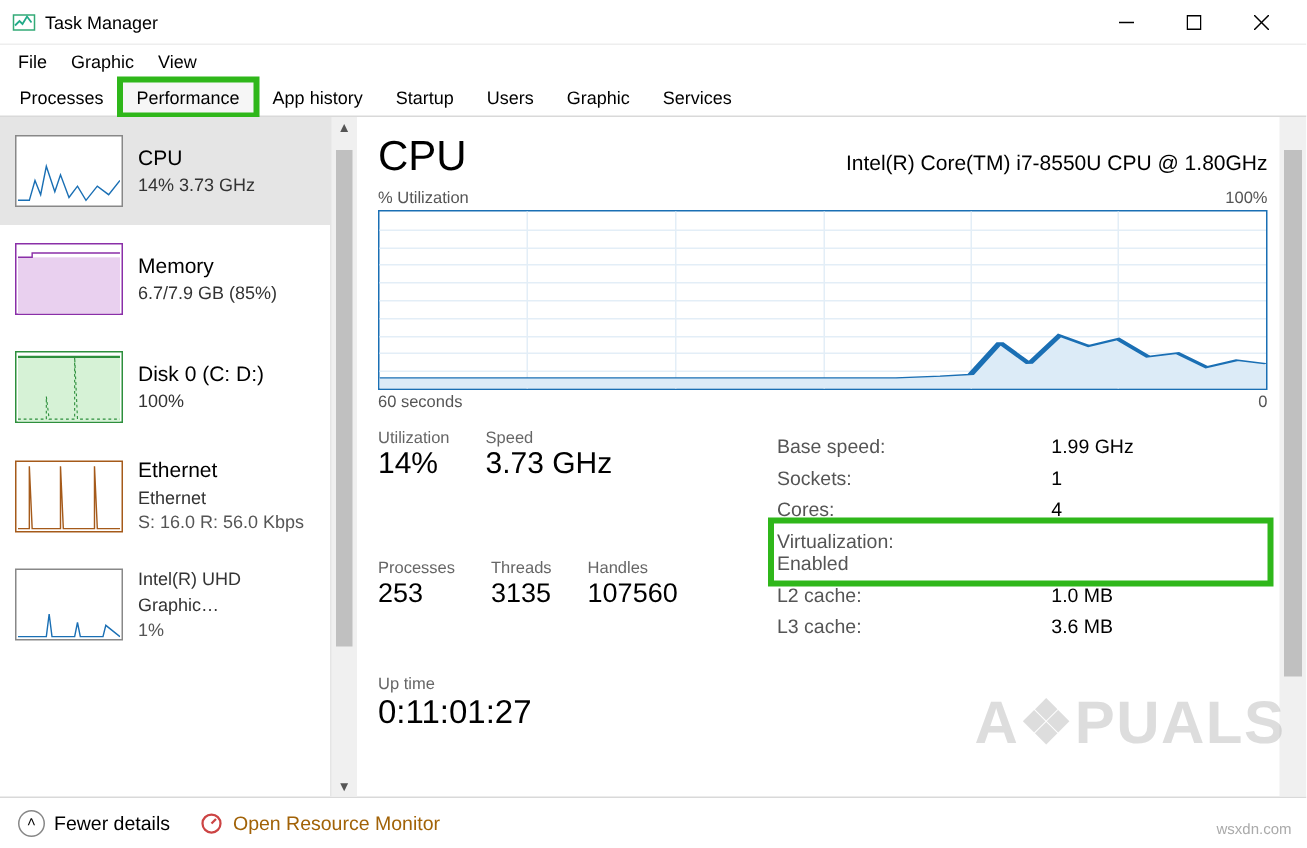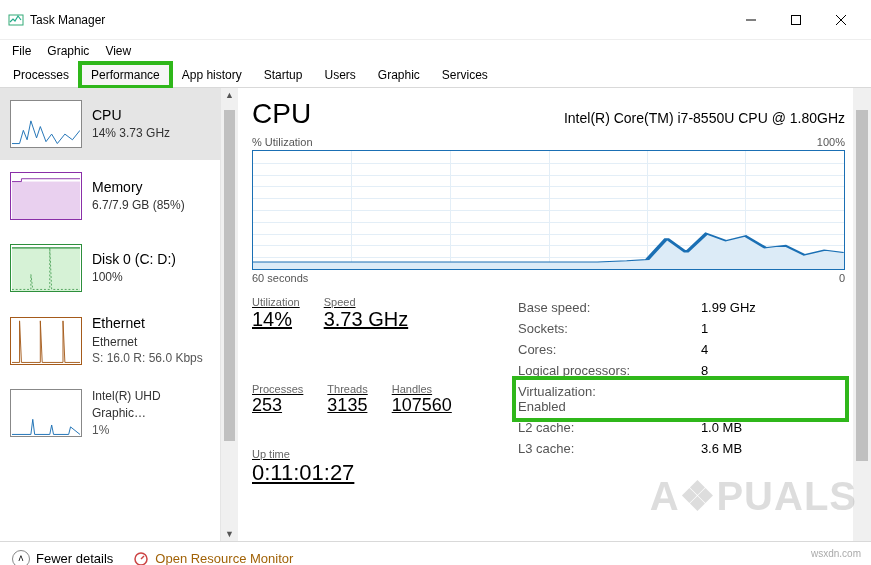--- a/index.html
+++ b/index.html
@@ -1,19 +1,19 @@
 <!DOCTYPE html>
 <html><head>
 <meta charset="utf-8">
 <style>
 * { box-sizing: border-box; margin: 0; padding: 0; font-family: "Segoe UI", Tahoma, sans-serif; }
 body { background: #fff; width: 871px; height: 565px; overflow: hidden; position: relative; }
 
 
-.titlebar { height: 40px; display: flex; align-items: center; padding: 0 8px; border-bottom: 1px solid #eee; }
+.titlebar { height: 30px; display: flex; align-items: center; padding: 0 8px; border-bottom: 1px solid #eee; }
 .titlebar .icon { width: 16px; height: 16px; margin-right: 6px; }
 .titlebar .title { font-size: 12px; }
 .titlebar .controls { margin-left: auto; display: flex; }
 .titlebar .controls .btn { width: 45px; height: 30px; display: flex; align-items: center; justify-content: center; }
 .titlebar .controls svg { width: 10px; height: 10px; }
 
 
 .menubar { height: 22px; display: flex; align-items: center; padding: 0 6px; font-size: 12px; gap: 4px; }
 .menubar .item { padding: 2px 6px; }
 
@@ -54,42 +54,42 @@
 .chart-caption { display:flex; font-size:11px; color:#555; margin-bottom:2px; }
 .chart-caption .right { margin-left:auto; }
 .chart { height: 120px; border:1px solid #1a6fb4; position:relative; background:#fff; margin-bottom:2px; }
 .chart-grid-h { position:absolute; left:0; right:0; border-top:1px solid #e3eef7; }
 .chart-grid-v { position:absolute; top:0; bottom:0; border-left:1px solid #e3eef7; }
 .chart svg { position:absolute; left:0; top:0; width:100%; height:100%; }
 .chart-bottom { display:flex; font-size:11px; color:#555; margin-bottom:12px; }
 .chart-bottom .right { margin-left:auto; }
 
 .stats-row { display:flex; gap: 24px; }
-.stats-left { display:flex; flex-wrap:wrap; gap: 26px 24px; width: 240px; text-decoration: underline; }
+.stats-left { display:flex; flex-wrap:wrap; gap: 26px 24px; width: 240px; }
 .stat { display:flex; flex-direction:column; }
 .stat .label { font-size:11px; color:#666; }
 .stat .value { font-size:20px; }
 .stat.small .value { font-size:18px; }
-.uptime-block { margin-top:6px; }
+.uptime-block { margin-top:18px; }
 .uptime-block .value { font-size:22px; }
 
 .stats-right { flex:1; }
 .spec-table { width:100%; font-size:13px; }
 .spec-table td { padding:2px 0; }
 .spec-table td:first-child { color:#555; width:56%; }
 .spec-row-highlight td { position:relative; }
 .virt-highlight { outline: 4px solid #2fb71a; outline-offset: 2px; flex-direction: column; }
 
 
 .footer { height:34px; border-top:1px solid #d9d9d9; display:flex; align-items:center; padding:0 12px; font-size:13px; gap:6px; }
 .footer .link { color:#a16207; }
 .chev-circle { width:18px; height:18px; border:1px solid #888; border-radius:50%; display:flex; align-items:center; justify-content:center; font-size:10px; }
 .rm-icon { width:16px; height:16px; }
 
-.watermark { position:absolute; right:14px; bottom:46px; font-family: sans-serif; font-weight:700; font-size:40px; color:rgba(120,120,120,.25); letter-spacing:1px; pointer-events:none; }
+.watermark { position:absolute; right:14px; bottom:60px; font-family: sans-serif; font-weight:700; font-size:40px; color:rgba(120,120,120,.25); letter-spacing:1px; pointer-events:none; }
 .footwm { position:absolute; right:10px; bottom:6px; font-size:10px; color:#aaa; }
 
 
 .spark { position:absolute; left:1px; right:1px; bottom:1px; top:1px; }
 </style>
 </head>
 <body>
 
 <div class="titlebar">
   <svg class="icon" viewBox="0 0 16 16">
@@ -281,24 +281,20 @@
                 <td>1.99 GHz</td>
               </tr>
           <tr>
                 <td>Sockets:</td>
                 <td>1</td>
               </tr>
           <tr>
                 <td>Cores:</td>
                 <td>4</td>
               </tr>
-          <tr>
-                <td>Logical processors:</td>
-                <td>8</td>
-              </tr>
           <tr class="spec-row-highlight">
                 <td colspan="2" style="padding:0">
                   <div class="virt-highlight" style="display:flex;padding:2px 0;">
                     <span style="width:56%">Virtualization:</span>
                     <span>Enabled</span>
                   </div>
                 </td>
               </tr>
           <tr>
                 <td>L2 cache:</td>

